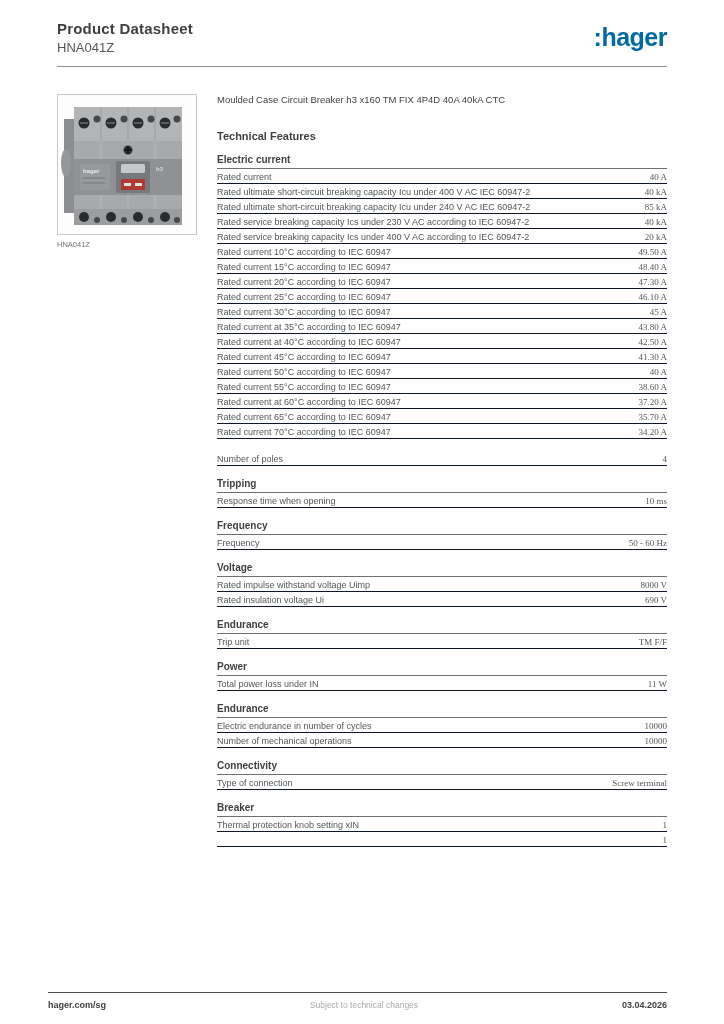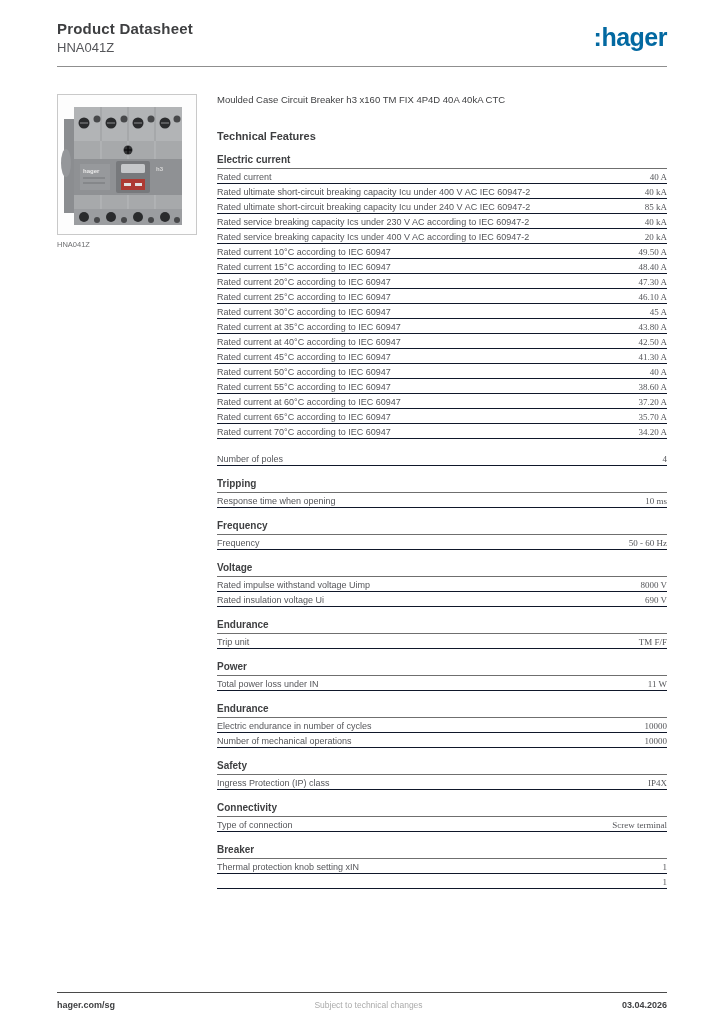--- a/index.html
+++ b/index.html
@@ -42,21 +42,21 @@
   .spec-row {
     display:flex; justify-content:space-between; align-items:baseline;
     font-size:9px; color:#55565a;
     padding:2.5px 0 1.5px;
     border-bottom:1px solid #0f172a;
     min-height:13.5px;
   }
   .spec-label { padding-right:10px; }
   .spec-value { white-space:nowrap; text-align:center;font-family:Liberation Serif, serif; }
 
-  .footer { position:absolute; left:57px; right:57px; bottom:14px;margin-top:48px; }
+  .footer { position:absolute; left:48px; right:57px; bottom:14px;margin-top:48px; }
   .footer-line { border-top:1px solid #4a4a4a; }
   .footer-row { display:flex; justify-content:space-between; align-items:baseline; margin-top:7px; }
   .footer-left { font-size:9px; font-weight:bold; color:#3e3f41; }
   .footer-center { font-size:8.5px; color:#ababab;text-align:right; }
   .footer-right { font-size:9px; font-weight:bold; color:#3e3f41; }
 </style>
 </head>
 <body>
 
 <div class="page">
@@ -276,27 +276,20 @@
             <div class="spec-row">
               <span class="spec-label">Electric endurance in number of cycles</span>
               <span class="spec-value">10000</span>
             </div>
             <div class="spec-row">
               <span class="spec-label">Number of mechanical operations</span>
               <span class="spec-value">10000</span>
             </div>
           </div>
           <div class="section">
-            <div class="section-title">Safety</div>
-            <div class="spec-row">
-              <span class="spec-label">Ingress Protection (IP) class</span>
-              <span class="spec-value">IP4X</span>
-            </div>
-          </div>
-          <div class="section">
             <div class="section-title">Connectivity</div>
             <div class="spec-row">
               <span class="spec-label">Type of connection</span>
               <span class="spec-value">Screw terminal</span>
             </div>
           </div>
           <div class="section">
             <div class="section-title">Breaker</div>
             <div class="spec-row">
               <span class="spec-label">Thermal protection knob setting xIN</span>

